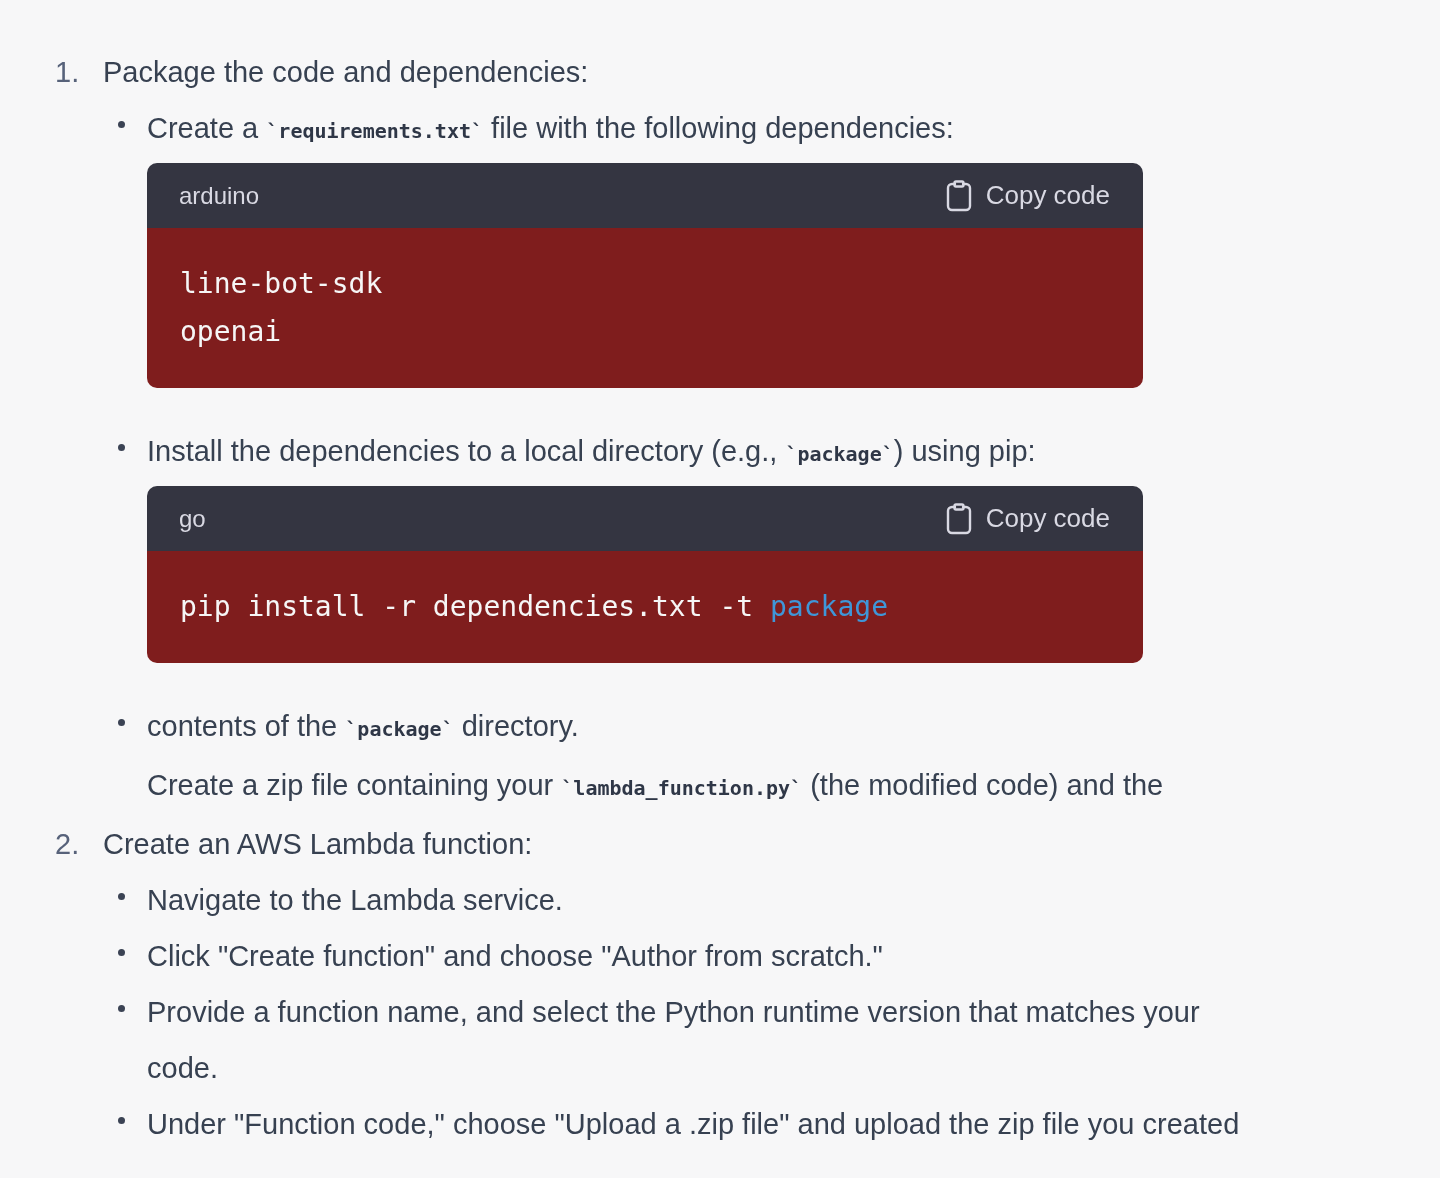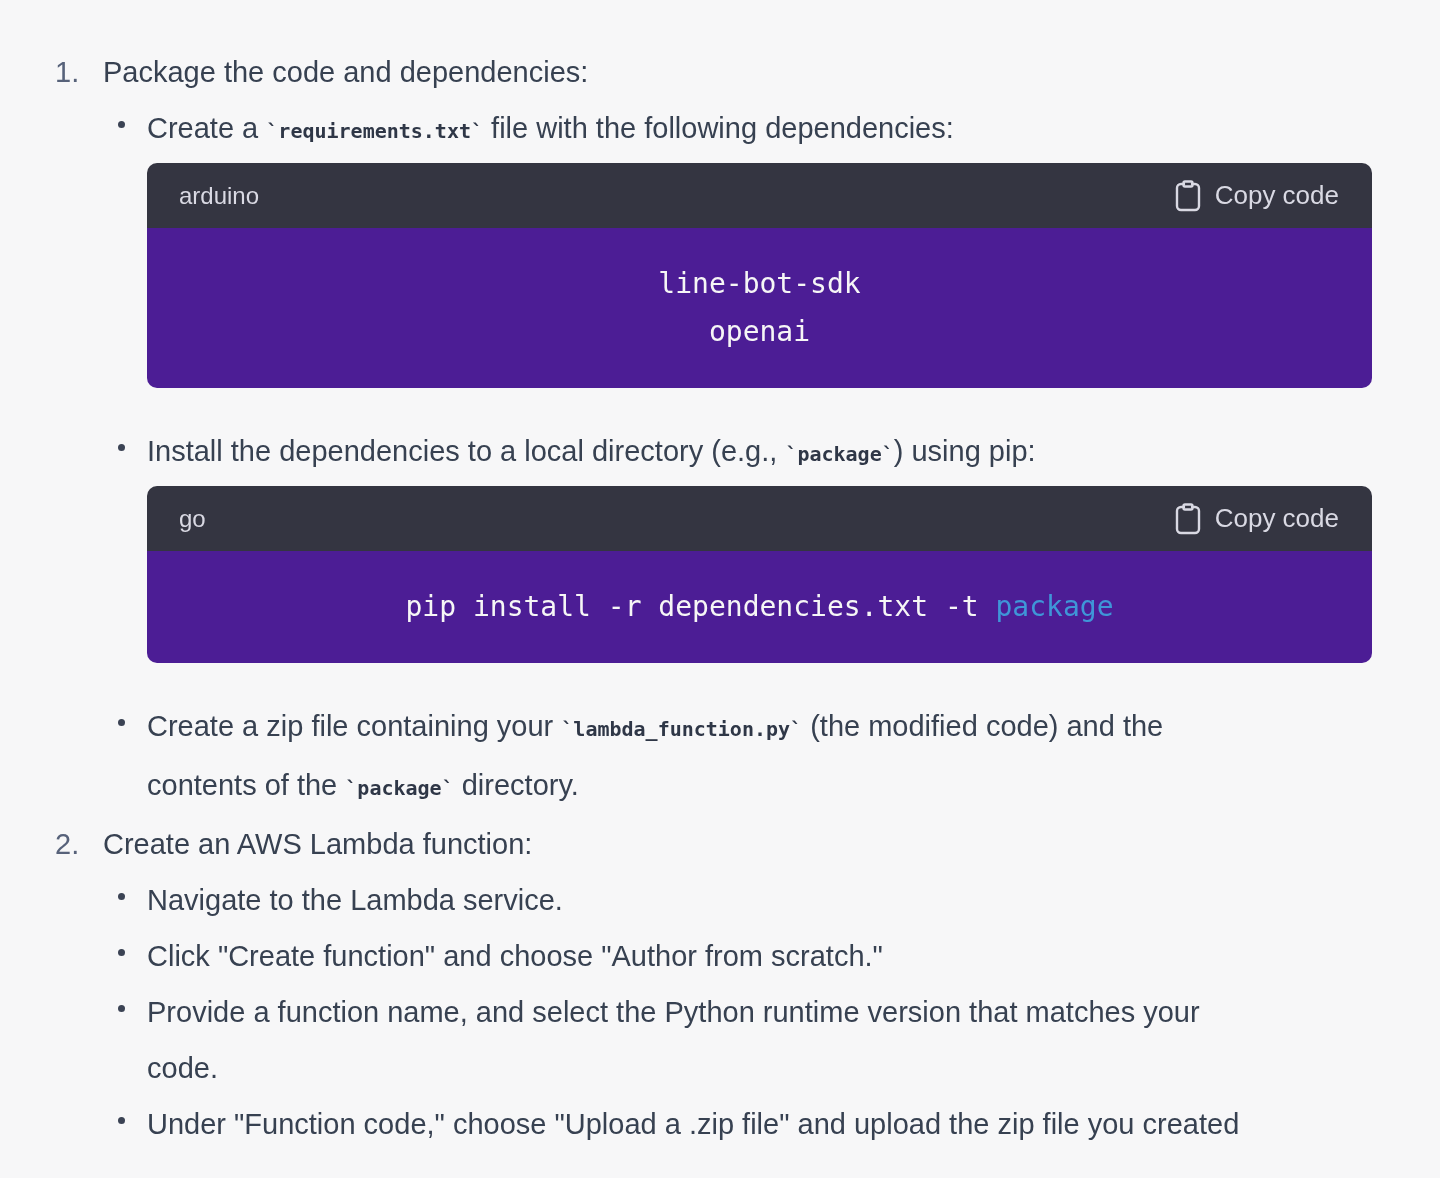--- a/index.html
+++ b/index.html
@@ -32,21 +32,21 @@
   
   .inline-code {
     font-family:"DejaVu Sans Mono", monospace;
     font-weight:bold;
     font-size:20px;
     color:#2f3747;
   }
 
   
   .codeblock {
-    width:1225px;
+    width:996px;
     margin:4px 0 35px 0;
     border-radius:10px;
     overflow:hidden;
   }
   .cb-header {
     background:#343541;
     height:65px;
     display:flex; align-items:center; justify-content:space-between;
     padding:0 33px 0 32px;
   }
@@ -54,27 +54,26 @@
   .cb-copy {
     display:flex; align-items:center; gap:13px;
     background:none; border:none; cursor:pointer;
     color:#d9d9e3; font-size:26px;
     font-family:"Liberation Sans", sans-serif;
     padding:0;
     text-align:right;
   }
   .cb-copy svg { display:block; }
   .cb-body {
-    background:#4c1d95;
+    background:#7f1d1d;
     padding:32px 33px;
     font-family:"DejaVu Sans Mono", monospace;
     font-size:28px;
     line-height:48px;
     color:#f6f6f6;
-    text-align:center;
   }
   .tok-blue { color:#3f96d8;margin-top:47px; }
 </style>
 </head>
 <body>
 
 <div class="content">
 
   <div class="step">
     <span class="step-num">1.</span>
@@ -122,22 +121,22 @@
           </button>
         </div>
         <div class="cb-body">
           <div><span>pip install -r dependencies.txt -t </span><span class="tok-blue">package</span></div>
         </div>
       </div>
     </div>
 
     <div class="bullet">
       <span class="dot"></span>
+      <div class="line"><span>contents of the </span><span class="inline-code">`package`</span><span> directory.</span></div>
       <div class="line"><span>Create a zip file containing your </span><span class="inline-code">`lambda_function.py`</span><span> (the modified code) and the</span></div>
-      <div class="line"><span>contents of the </span><span class="inline-code">`package`</span><span> directory.</span></div>
     </div>
   </div>
 
   <div class="step">
     <span class="step-num">2.</span>
     <div class="step-title">Create an AWS Lambda function:</div>
 
 
     <div class="bullet">
       <span class="dot"></span>

